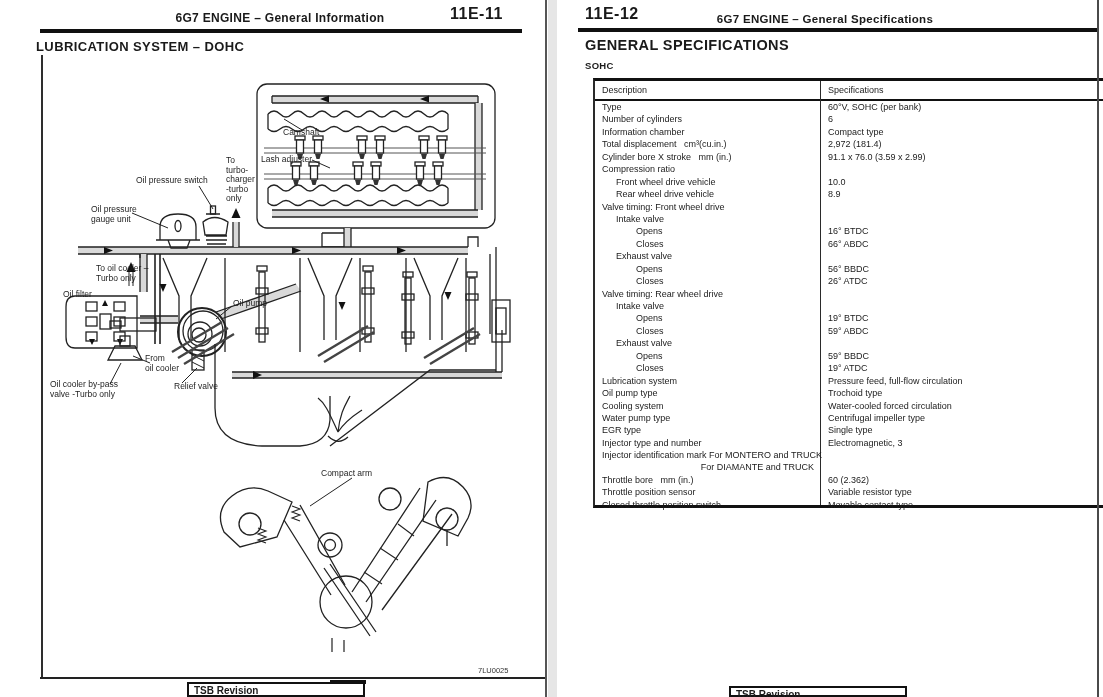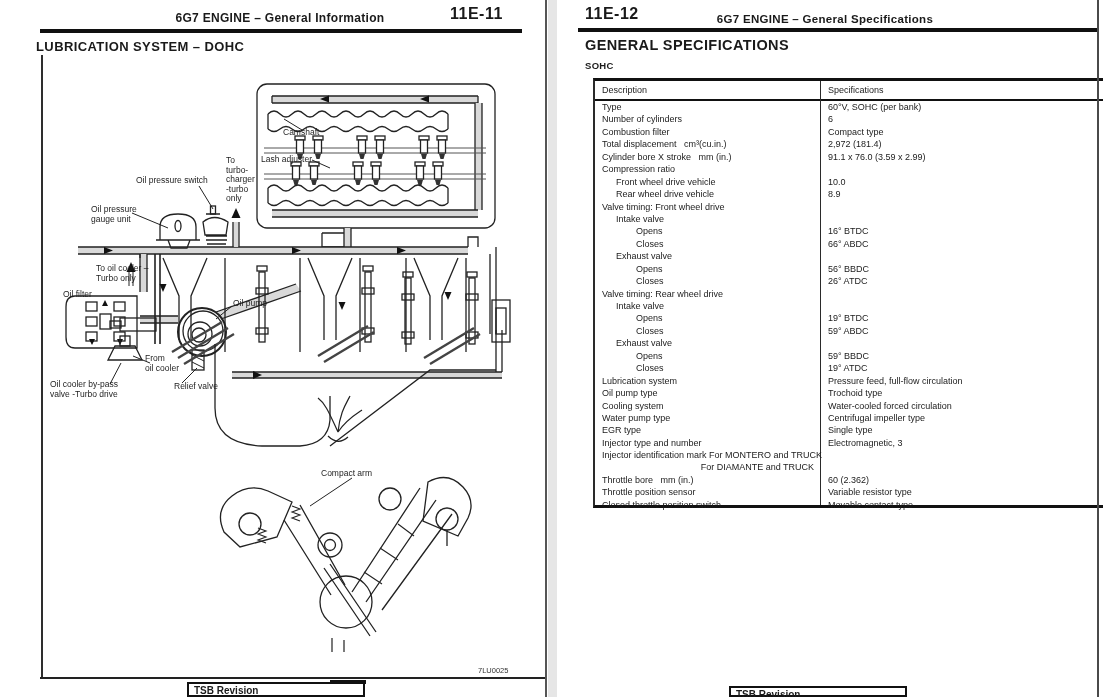--- a/index.html
+++ b/index.html
@@ -295,21 +295,21 @@
 <div class="abs dlabel" style="left:136px;top:176px">Oil pressure switch</div>
 <div class="abs dlabel" style="left:91px;top:205px">Oil pressure
 gauge unit</div>
 <div class="abs dlabel" style="left:96px;top:264px">To oil cooler –
 Turbo only</div>
 <div class="abs dlabel" style="left:63px;top:290px">Oil filter</div>
 <div class="abs dlabel" style="left:233px;top:299px">Oil pump</div>
 <div class="abs dlabel" style="left:145px;top:354px">From
 oil cooler</div>
 <div class="abs dlabel" style="left:50px;top:380px">Oil cooler by-pass
-valve -Turbo drive</div>
+valve -Turbo only</div>
 <div class="abs dlabel" style="left:174px;top:382px">Relief valve</div>
 <div class="abs dlabel" style="left:321px;top:469px">Compact arm</div>
 
 <div class="abs lp-figcode">7LU0025</div>
 <div class="abs lp-bottomline"></div>
 <div class="abs tsb-thick"></div>
 <div class="abs tsb-box-left">
   <div class="tsb-text">TSB Revision</div>
 </div>
 
@@ -331,21 +331,21 @@
   <div class="tbody">
       <div class="trow">
         <div class="tc desc ind0">Type</div>
         <div class="tc spec">60°V, SOHC (per bank)</div>
       </div>
       <div class="trow">
         <div class="tc desc ind0">Number of cylinders</div>
         <div class="tc spec">6</div>
       </div>
       <div class="trow">
-        <div class="tc desc ind0">Combustion filter</div>
+        <div class="tc desc ind0">Information chamber</div>
         <div class="tc spec">Compact type</div>
       </div>
       <div class="trow">
         <div class="tc desc ind0">Total displacement   cm³(cu.in.)</div>
         <div class="tc spec">2,972 (181.4)</div>
       </div>
       <div class="trow">
         <div class="tc desc ind0">Cylinder bore X stroke   mm (in.)</div>
         <div class="tc spec">91.1 x 76.0 (3.59 x 2.99)</div>
       </div>

